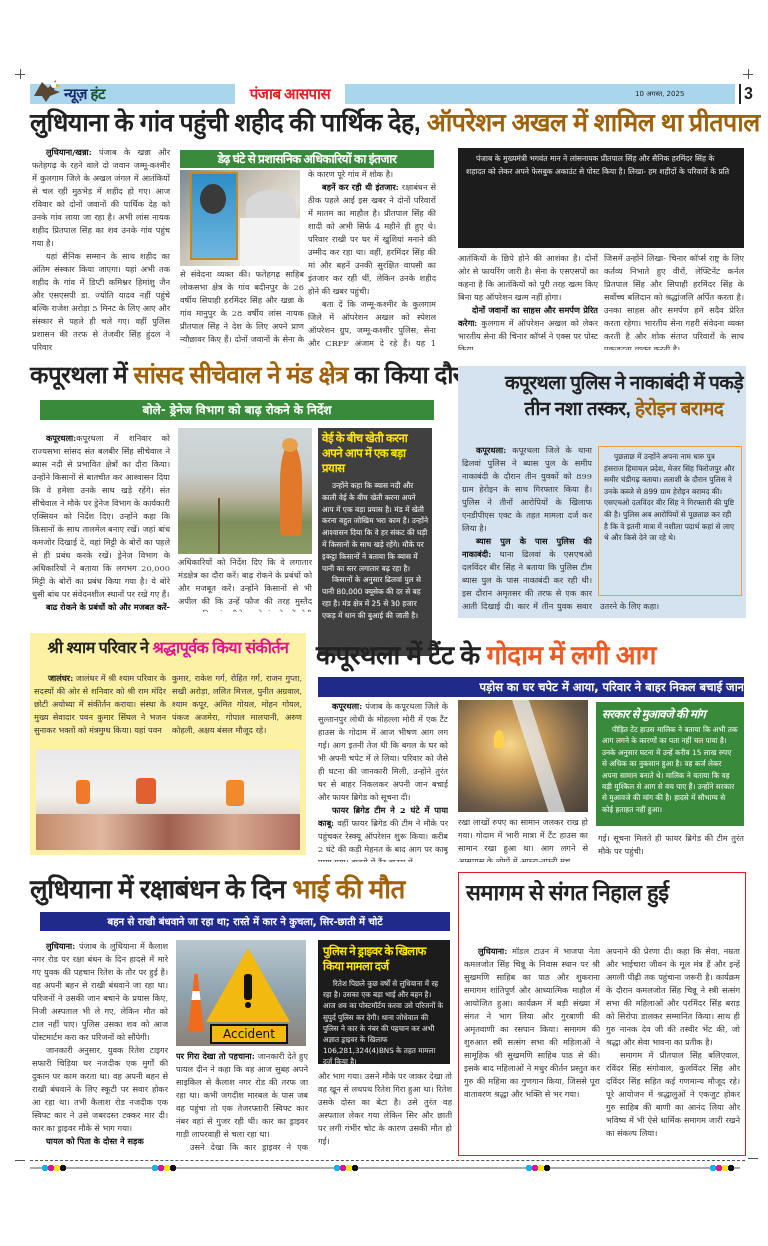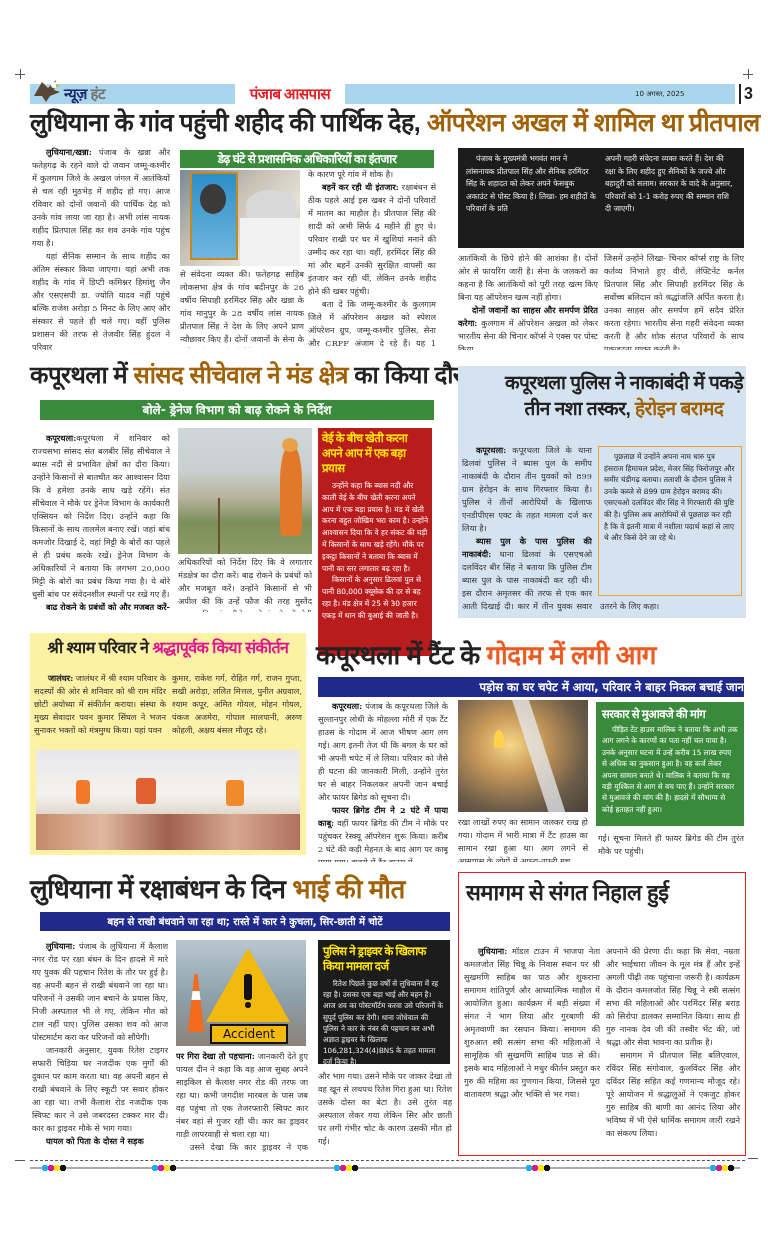--- a/index.html
+++ b/index.html
@@ -27,21 +27,21 @@
   <div class="abs" style="left:0;top:0;width:705px;height:20px;background:#a9d6ec;"></div>
   <div class="abs" style="left:2px;top:-6px;width:30px;height:26px;">
     <svg width="30" height="26" viewBox="0 0 30 26">
         <path d="M2 18 L10 4 L16 10 L24 2 L22 12 L28 14 L18 18 L14 24 L10 18 Z" fill="#5a4634"></path>
         <circle cx="22" cy="7" r="3" fill="#fff"></circle>
         <path d="M24 6 L28 8 L24 9Z" fill="#e0a800"></path>
       </svg>
   </div>
   <div class="abs hl" style="left:34px;top:1px;font-size:15px;line-height:18px;">
     <span style="color:#1a2a6c">न्यूज़</span>
-    <span style="color:#737373">हंट</span>
+    <span style="color:#14532d">हंट</span>
   </div>
   <div class="abs hl" style="left:205px;top:0;width:110px;height:20px;background:#fff;color:#e31b23;font-size:15px;line-height:20px;text-align:center;">पंजाब आसपास</div>
   <div class="abs sans" style="left:605px;top:5px;font-size:7px;color:#222;">10 अगस्त, 2025</div>
   <div class="abs hl" style="left:709px;top:0;font-size:16px;line-height:20px;border-left:2px solid #222;padding-left:3px;">3</div>
 </div>
 
 <div class="abs hl" style="left:30px;top:105px;width:715px;font-size:25px;line-height:34px;white-space:nowrap;">
   <span>लुधियाना के गांव पहुंची शहीद की पार्थिक देह,</span>
   <span class="red">ऑपरेशन अखल में शामिल था प्रीतपाल</span>
 </div>
@@ -64,26 +64,25 @@
 
 <div class="abs txt" style="left:308px;top:168px;width:128px;height:180px;">
   <p style="text-indent:0">के कारण पूरे गांव में शोक है।</p>
   <p><b>बहनें कर रही थी इंतजार:</b> <span>रक्षाबंधन से ठीक पहले आई इस खबर ने दोनों परिवारों में मातम का माहौल है। प्रीतपाल सिंह की शादी को अभी सिर्फ 4 महीने ही हुए थे। परिवार राखी पर घर में खुशियां मनाने की उम्मीद कर रहा था। वहीं, हरमिंदर सिंह की मां और बहनें उनकी सुरक्षित वापसी का इंतजार कर रही थीं, लेकिन उनके शहीद होने की खबर पहुंची।</span></p>
   <p><span>बता दें कि जम्मू-कश्मीर के कुलगाम जिले में ऑपरेशन अखल को स्पेशल ऑपरेशन ग्रुप, जम्मू-कश्मीर पुलिस, सेना और CRPF अंजाम दे रहे हैं। यह 1 अगस्त से चल रहा है। जंगल में अभी और</span></p>
 </div>
 
 <div class="abs" style="left:458px;top:148px;width:286px;height:100px;background:#1c1c1c;padding:5px 8px;">
   <div class="sans" style="display:flex;gap:8px;color:#eee;font-size:7.6px;line-height:12.5px;">
     <div style="flex:1;text-indent:10px">पंजाब के मुख्यमंत्री भगवंत मान ने लांसनायक प्रीतपाल सिंह और सैनिक हरमिंदर सिंह के शहादत को लेकर अपने फेसबुक अकाउंट से पोस्ट किया है। लिखा- हम शहीदों के परिवारों के प्रति</div>
-    <div style="flex:1">अपनी गहरी संवेदना व्यक्त करते हैं। देश की रक्षा के लिए शहीद हुए सैनिकों के जज्बे और बहादुरी को सलाम। सरकार के वादे के अनुसार, परिवारों को 1-1 करोड़ रुपए की सम्मान राशि दी जाएगी।</div>
   </div>
 </div>
 
 <div class="abs txt" style="left:458px;top:252px;width:140px;height:98px;">
-  <p style="text-indent:0">आतंकियों के छिपे होने की आशंका है। दोनों ओर से फायरिंग जारी है। सेना के जलकरों का कहना है कि आतंकियों को पूरी तरह खत्म किए बिना यह ऑपरेशन खत्म नहीं होगा।</p>
+  <p style="text-indent:0">आतंकियों के छिपे होने की आशंका है। दोनों ओर से फायरिंग जारी है। सेना के एसएसपों का कहना है कि आतंकियों को पूरी तरह खत्म किए बिना यह ऑपरेशन खत्म नहीं होगा।</p>
   <p><b>दोनों जवानों का साहस और समर्पण प्रेरित करेगा:</b> <span>कुलगाम में ऑपरेशन अखल को लेकर भारतीय सेना की चिनार कॉर्प्स ने एक्स पर पोस्ट किया,</span></p>
 </div>
 <div class="abs txt" style="left:604px;top:252px;width:140px;height:98px;">
   <span>जिसमें उन्होंने लिखा- चिनार कॉर्प्स राष्ट्र के लिए कर्तव्य निभाते हुए वीरों, लेफ्टिनेंट कर्नल प्रितपाल सिंह और सिपाही हरमिंदर सिंह के सर्वोच्च बलिदान को श्रद्धांजलि अर्पित करता है। उनका साहस और समर्पण हमें सदैव प्रेरित करता रहेगा। भारतीय सेना गहरी संवेदना व्यक्त करती है और शोक संतप्त परिवारों के साथ एकजुटता व्यक्त करती है।</span>
 </div>
 
 <div class="abs hl" style="left:30px;top:358px;width:400px;font-size:24px;line-height:34px;white-space:nowrap;">
   <span>कपूरथला में</span>
   <span class="red">सांसद सीचेवाल ने मंड क्षेत्र</span>
   <span>का किया दौरा</span>
@@ -97,21 +96,21 @@
 
 <div class="photo" style="left:178px;top:428px;width:134px;height:126px;background:linear-gradient(180deg,#cfd7d9 0%,#c9cfce 35%,#b9b39e 55%,#7c8f5a 75%,#8c9c66 100%);">
   <div class="abs" style="left:102px;top:18px;width:22px;height:90px;border-radius:40% 40% 10% 10%;background:#e07a2a;"></div>
   <div class="abs" style="left:104px;top:10px;width:16px;height:14px;border-radius:50%;background:#e8a04a;"></div>
   <div class="abs" style="left:40px;top:70px;width:2px;height:56px;background:#6a5030;"></div>
 </div>
 <div class="abs txt" style="left:178px;top:556px;width:134px;height:56px;">
   <span>अधिकारियों को निर्देश दिए कि वे लगातार मंडक्षेत्र का दौरा करें। बाढ़ रोकने के प्रबंधों को और मजबूत करें। उन्होंने किसानों से भी अपील की कि उन्हें फौज की तरह मुस्तैद रहना चाहिए।संत सीचेवाल ने मंड क्षेत्र में खेती करने वाले किसानों को योद्धा बताया।</span>
 </div>
 
-<div class="abs" style="left:318px;top:428px;width:114px;height:228px;background:#b91c1c;padding:3px 4px;">
+<div class="abs" style="left:318px;top:428px;width:114px;height:228px;background:#404040;padding:3px 4px;">
   <div class="hl" style="color:#ffe600;font-size:11.5px;line-height:15px;margin-bottom:4px;">वेई के बीच खेती करना अपने आप में एक बड़ा प्रयास</div>
   <div class="sans" style="color:#fff;font-size:7.4px;line-height:11.8px;">
     <p style="text-indent:10px">उन्होंने कहा कि ब्यास नदी और काली वेई के बीच खेती करना अपने आप में एक बड़ा प्रयास है। मंड में खेती करना बहुत जोखिम भरा काम है। उन्होंने आश्वासन दिया कि वे हर संकट की घड़ी में किसानों के साथ खड़े रहेंगे। मौके पर इकट्ठा किसानों ने बताया कि ब्यास में पानी का स्तर लगातार बढ़ रहा है।</p>
     <p style="text-indent:10px">किसानों के अनुसार ढिलवां पुल से पानी 80,000 क्यूसेक की दर से बह रहा है। मंड क्षेत्र में 25 से 30 हजार एकड़ में धान की बुआई की जाती है।</p>
   </div>
 </div>
 
 <div class="abs" style="left:458px;top:366px;width:288px;height:252px;background:#d5e3f0;"></div>
 <div class="abs hl" style="left:458px;top:370px;width:288px;font-size:19px;line-height:26px;text-align:center;padding-left:44px;">
   <div>कपूरथला पुलिस ने नाकाबंदी में पकड़े</div>
@@ -154,21 +153,21 @@
   <p><b>फायर ब्रिगेड टीम ने 2 घंटे में पाया काबू:</b> <span>वहीं फायर ब्रिगेड की टीम ने मौके पर पहुंचकर रेस्क्यू ऑपरेशन शुरू किया। करीब 2 घंटे की कड़ी मेहनत के बाद आग पर काबू पाया गया। हादसे में टैंट हाउस में</span></p>
 </div>
 <div class="photo" style="left:458px;top:700px;width:130px;height:112px;background:radial-gradient(ellipse at 40% 40%,#f6d88a 0%,#c99a5a 30%,#6a5a48 70%,#4a4038 100%);">
   <div class="abs" style="left:74px;top:-10px;width:16px;height:140px;background:rgba(230,235,240,0.75);transform:rotate(-18deg);"></div>
   <div class="abs" style="left:36px;top:30px;width:10px;height:18px;background:#ffd24a;border-radius:50% 50% 20% 20%;"></div>
 </div>
 <div class="abs txt" style="left:458px;top:816px;width:130px;height:46px;">
   <span>रखा लाखों रुपए का सामान जलकर राख हो गया। गोदाम में भारी मात्रा में टैंट हाउस का सामान रखा हुआ था। आग लगने से आसपास के लोगों में अफरा-तफरी मच</span>
 </div>
 <div class="abs" style="left:596px;top:702px;width:148px;height:124px;background:#3a8a3c;padding:4px 6px;">
-  <div class="hl" style="color:#fff;font-size:11.5px;line-height:16px;margin-bottom:2px;">सरकार से मुआवजे की मांग</div>
+  <div class="hl" style="color:#fff;font-size:11.5px;line-height:16px;margin-bottom:2px;font-style:italic;">सरकार से मुआवजे की मांग</div>
   <div class="sans" style="color:#fff;font-size:7.3px;line-height:11.4px;text-indent:10px;">पीड़ित टेंट हाउस मालिक ने बताया कि अभी तक आग लगने के कारणों का पता नहीं चल पाया है। उनके अनुसार घटना में उन्हें करीब 15 लाख रुपए से अधिक का नुकसान हुआ है। वह कर्ज लेकर अपना सामान बनाते थे। मालिक ने बताया कि वह बड़ी मुश्किल से आग से बच पाए हैं। उन्होंने सरकार से मुआवजे की मांग की है। हादसे में सौभाग्य से कोई हताहत नहीं हुआ।</div>
 </div>
 <div class="abs txt" style="left:598px;top:832px;width:146px;height:30px;">गई। सूचना मिलते ही फायर ब्रिगेड की टीम तुरंत मौके पर पहुंची।</div>
 
 <div class="abs hl" style="left:30px;top:872px;width:430px;font-size:26px;line-height:34px;white-space:nowrap;">
   <span>लुधियाना में रक्षाबंधन के दिन</span>
   <span class="red">भाई की मौत</span>
 </div>
 <div class="abs sans" style="left:40px;top:912px;width:410px;height:19px;background:#1f2a8a;color:#fff;font-size:10px;line-height:19px;text-align:center;font-weight:bold;white-space:nowrap;overflow:hidden;">बहन से राखी बंधवाने जा रहा था; रास्ते में कार ने कुचला, सिर-छाती में चोटें</div>
 <div class="abs txt" style="left:32px;top:940px;width:136px;height:214px;">

